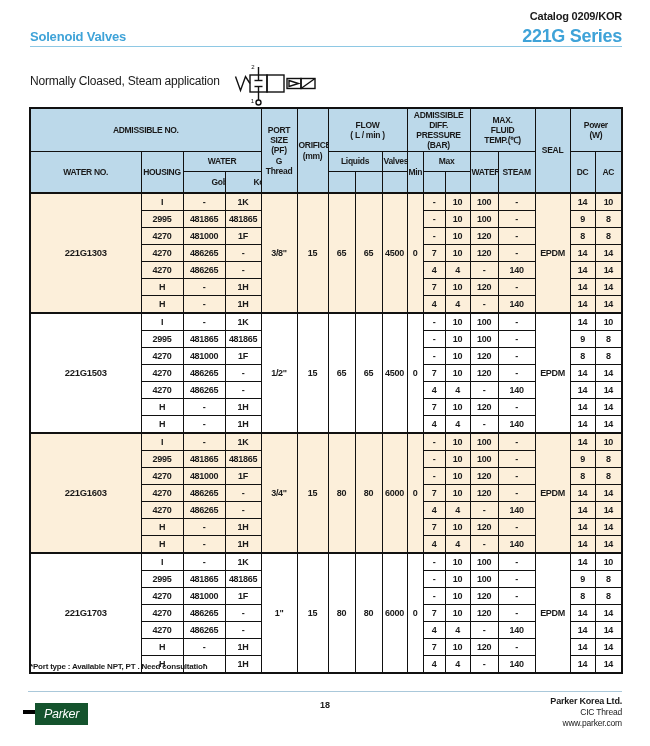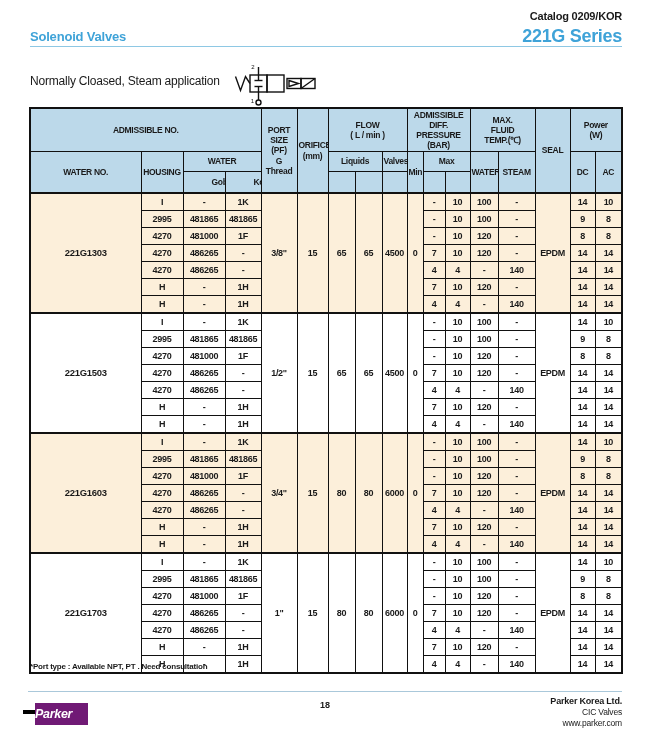--- a/index.html
+++ b/index.html
@@ -38,22 +38,22 @@
   }
   table.spec tbody td.vessel{font-size:9.5px;}
   table.spec tbody tr.hl td{background:var(--hl);}
   table.spec tbody tr:first-child td{border-top:2px solid #111;}
   table.spec tbody tr.block-start td{border-top:2px solid #111;}
   
   .footnote{position:absolute;top:662px;left:30px;font-size:8px;font-weight:bold;letter-spacing:-0.2px;}
   .footer-rule{position:absolute;top:691px;left:28px;width:594px;height:1px;background:#aac8da;}
   .logo-bar{position:absolute;top:710px;left:23px;width:13px;height:4px;background:#000;}
   .logo-box{
-    position:absolute;top:703px;left:35px;width:53px;height:22px;background:#701a75;
-    color:#fff;font-style:italic;font-weight:bold;font-size:12.5px;text-align:left;line-height:22px;
+    position:absolute;top:703px;left:35px;width:53px;height:22px;background:#14532d;
+    color:#fff;font-style:italic;font-weight:normal;font-size:12.5px;text-align:center;line-height:22px;
     letter-spacing:-0.3px;
   }
   .page-number{position:absolute;top:700px;left:0;width:650px;text-align:center;font-size:9px;font-weight:bold;}
   .footer-right{position:absolute;top:696px;right:28px;text-align:right;font-size:8.5px;line-height:1.25;letter-spacing:-0.2px;}
   .footer-right .company{font-weight:bold;font-size:9px;}
   svg .ln{stroke:#111;stroke-width:1.4;fill:none;}
   svg text{font-family:"Liberation Sans",sans-serif;font-size:6px;fill:#111;}
 </style>
 </head>
 <body>
@@ -503,17 +503,17 @@
   </table>
 
   <div class="footnote">*Port type : Available NPT, PT . Need consultation</div>
 
   <div class="footer-rule"></div>
   <span class="logo-bar"></span>
   <span class="logo-box">Parker</span>
   <div class="page-number">18</div>
   <div class="footer-right">
     <div class="company">Parker Korea Ltd.</div>
-    <div>CIC Valves</div>
+    <div>CIC Thread</div>
     <div>www.parker.com</div>
   </div>
 
 </div>
 
 </body></html>

